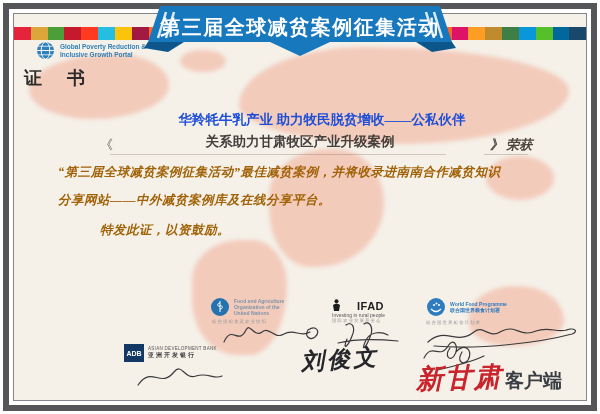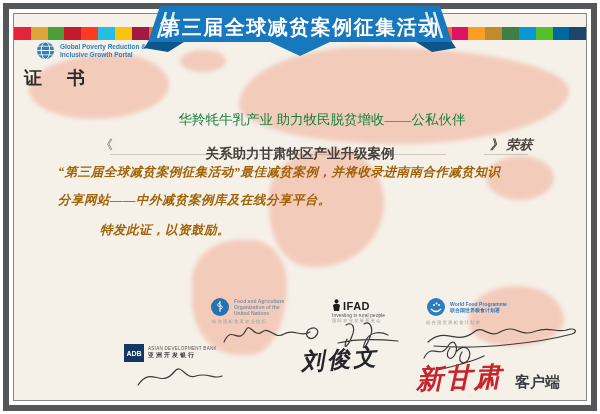--- a/index.html
+++ b/index.html
@@ -32,22 +32,22 @@
   
   .banner{position:absolute;left:144px;top:4px;width:312px;height:54px;z-index:10;}
 
   
   .portal{position:absolute;left:22px;top:27px;display:flex;align-items:center;gap:5px;z-index:3;}
   .portal-text{color:#2f7fb8;font-size:6.5px;line-height:8px;font-weight:bold;}
 
   .content{position:absolute;inset:0;z-index:3;color:var(--ink);}
   .cert-title{position:absolute;left:0;right:0;top:52px;text-align:left;font-size:18px;font-weight:bold;color:#2e2b28;letter-spacing:10px;text-indent:10px;}
   .serif{font-family:"Liberation Serif", serif;}
-  .case1{position:absolute;left:0;right:0;top:97px;text-align:center;font-size:13.5px;font-weight:normal;color:#15803d;padding-left:44px;}
-  .case2{position:absolute;left:0;right:0;top:119px;text-align:center;font-size:13.5px;font-weight:bold;color:#45403c;margin-top:12px;}
+  .case1{position:absolute;left:0;right:0;top:97px;text-align:center;font-size:13.5px;font-weight:bold;color:#1d4ed8;padding-left:44px;}
+  .case2{position:absolute;left:0;right:0;top:119px;text-align:center;font-size:13.5px;font-weight:bold;color:#45403c;}
   .q-open{position:absolute;left:86px;top:122px;font-size:13px;color:#5a544c;}
   .awarded{position:absolute;left:476px;top:122px;font-size:13px;color:#4a443c;font-style:italic;font-weight:bold;}
   .u-line{position:absolute;height:1px;background:rgba(120,100,90,.30);}
   .ul-a{left:96px;right:140px;top:140px;}
   .ul-b{left:470px;width:44px;top:140px;}
   .body-line{position:absolute;font-size:12.5px;font-style:italic;font-weight:bold;color:#a16207;letter-spacing:.5px;}
   .bl1{left:44px;top:150px;}
   .bl2{left:44px;top:178px;}
   .bl3{left:86px;top:208px;}
 
@@ -70,21 +70,21 @@
   .iprcc-cn{font-size:10.5px;font-weight:bold;color:#2c2a28;font-family:"Liberation Serif",serif;letter-spacing:.5px;}
   .iprcc-en{font-size:4px;color:#b03030;white-space:nowrap;}
   .sig-liu{position:absolute;left:287px;top:330px;font-size:23px;font-weight:bold;font-style:italic;color:#26262a;font-family:"Liberation Serif",serif;transform:rotate(-4deg);letter-spacing:3px;z-index:4;}
   .cnet-cn{font-size:13px;font-weight:bold;font-style:italic;color:#c02a28;font-family:"Liberation Serif",serif;}
   .cnet-box{display:inline-block;background:#1b63a5;color:#fff;font-size:8px;font-weight:bold;padding:1px 2px;font-style:normal;vertical-align:2px;}
   .cnet-url{font-size:4px;color:#1b63a5;font-weight:bold;}
   .cnet-sub{font-size:4px;color:#8a8a8a;letter-spacing:.5px;}
 
   .watermark{position:absolute;left:402px;top:346px;z-index:12;display:flex;align-items:baseline;white-space:nowrap;}
   .wm-brand{color:var(--red);font-size:27px;font-weight:bold;font-style:italic;font-family:"Liberation Serif",serif;transform:rotate(-2deg);letter-spacing:2px;}
-  .wm-suffix{color:#3a3d42;font-size:15px;font-weight:bold;margin-left:12px;}
+  .wm-suffix{color:#3a3d42;font-size:19px;font-weight:bold;margin-left:2px;}
 </style>
 </head>
 <body>
 
 <div class="stage">
 
   <div class="cert">
 
     <div class="map">
       <div class="blob b-na"></div>
@@ -174,21 +174,21 @@
             <div>United Nations</div>
           </div>
         </div>
         <div class="tiny-cn" style="margin:2px 0 0 2px">联合国粮食及农业组织</div>
         <svg width="104" height="26" viewBox="0 0 104 26" style="margin:-2px 0 0 10px">
           <path class="sig" d="M4,20 C12,2 18,24 26,8 C30,0 34,16 42,10 C50,4 54,18 64,12 C74,6 80,16 90,10 M88,8 C96,3 101,9 95,15 C90,19 84,14 88,8"></path>
         </svg>
       </div>
 
       <div class="org" style="left:318px;top:285px;">
-        <div class="org-row" style="gap:2px;">
+        <div class="org-row" style="gap:16px;">
           <svg width="9" height="13" viewBox="0 0 9 13">
             <circle cx="4.5" cy="2.2" r="2" fill="#1c1c1c"></circle>
             <path d="M1,6 q3.5,-3 7,0 l-1,6 h-5 z" fill="#1c1c1c"></path>
           </svg>
           <span class="ifad-abbr">IFAD</span>
         </div>
         <div class="ifad-tag">Investing in rural people</div>
         <div class="tiny-cn">国际农业发展基金会</div>
         <svg width="70" height="30" viewBox="0 0 70 30" style="margin:-2px 0 0 2px">
           <path class="sig" d="M12,4 C18,0 22,6 18,15 C14,26 8,30 13,18 M30,3 C36,-1 40,7 36,16 C32,27 26,32 32,19 C36,11 46,10 54,14 M4,22 C20,18 44,18 64,20"></path>

